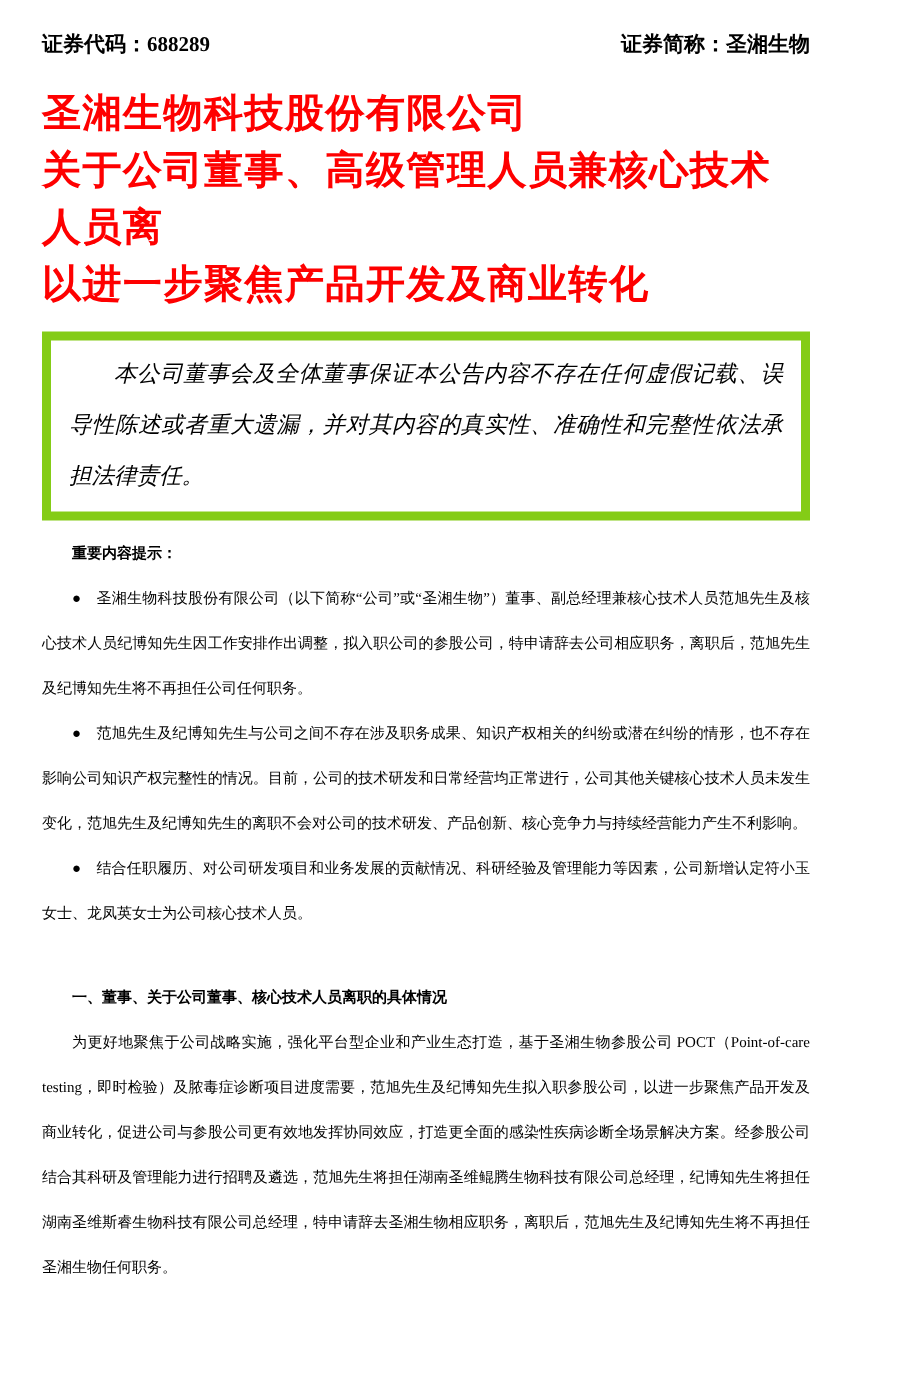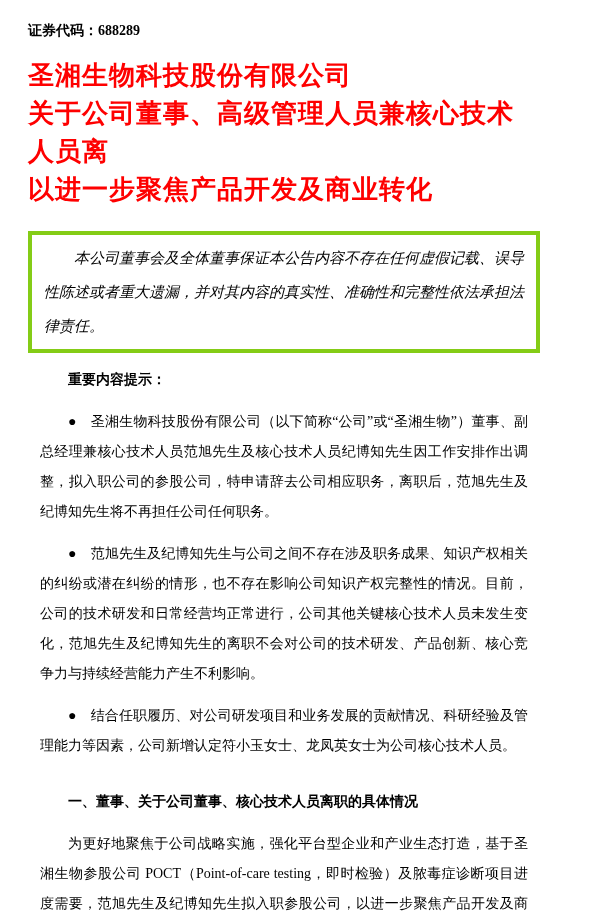--- a/index.html
+++ b/index.html
@@ -30,53 +30,54 @@
   .title-block {
     margin-top: 16px;
     color: #fe0000;
     font-family: "Liberation Sans", "DejaVu Sans", sans-serif;
     font-weight: 700;
     font-size: 26px;
     line-height: 38px;
     letter-spacing: 1px;
   }
   .declaration-box {
-    margin-top: 23px;
-    border: 4px solid #84cc16;
+    margin-top: 13px;
+    border: 6px solid #84cc16;
     padding: 6px 12px 6px 12px;
   }
   .declaration-box p {
     margin: 0;
     font-style: italic;
     font-size: 15px;
     line-height: 34px;
     text-align: justify;
     text-indent: 2em;
   }
   .body-text { margin-top: 8px; }
   .body-text p {
-    margin: 12px;
-    font-size: 14px;
+    margin: 0;
+    font-size: 10px;
     line-height: 30px;
     text-align: justify;
     text-indent: 2em;
   }
   .notice-heading { font-weight: 700; }
   .section-heading {
     font-weight: 700;
     margin-top: 26px !important;
   }
 </style>
 </head>
 <body>
 
 <div class="page">
 
   <div class="doc-header">
     <span>证券代码：688289</span>
+    <span>证券简称：圣湘生物</span>
   </div>
 
   <div class="title-block">
     <div>圣湘生物科技股份有限公司</div>
     <div>关于公司董事、高级管理人员兼核心技术人员离</div>
     <div>以进一步聚焦产品开发及商业转化</div>
   </div>
 
   <div class="declaration-box">
     <p>本公司董事会及全体董事保证本公告内容不存在任何虚假记载、误导性陈述或者重大遗漏，并对其内容的真实性、准确性和完整性依法承担法律责任。</p>

